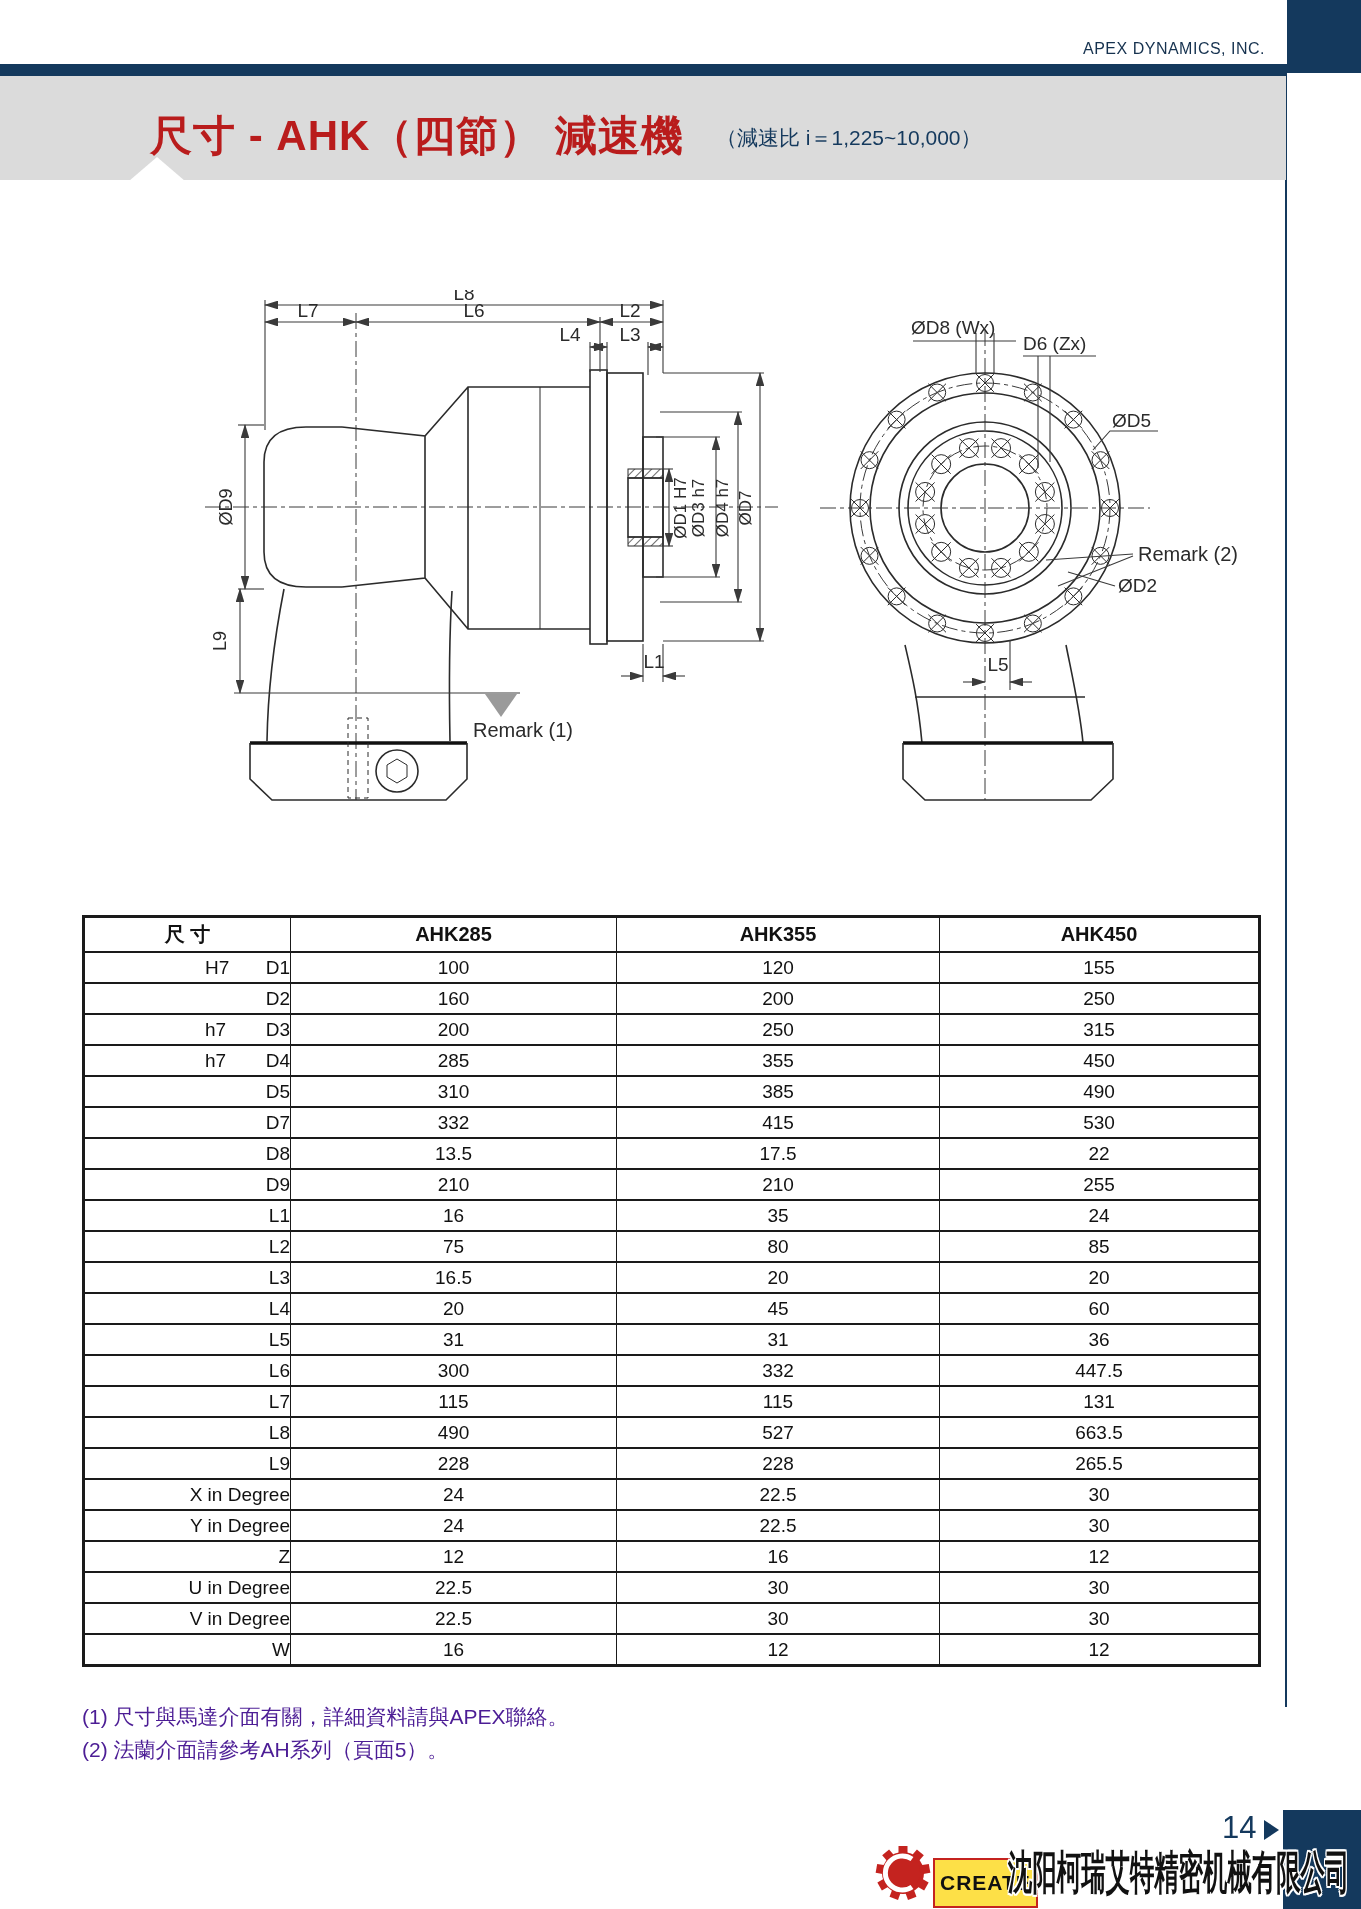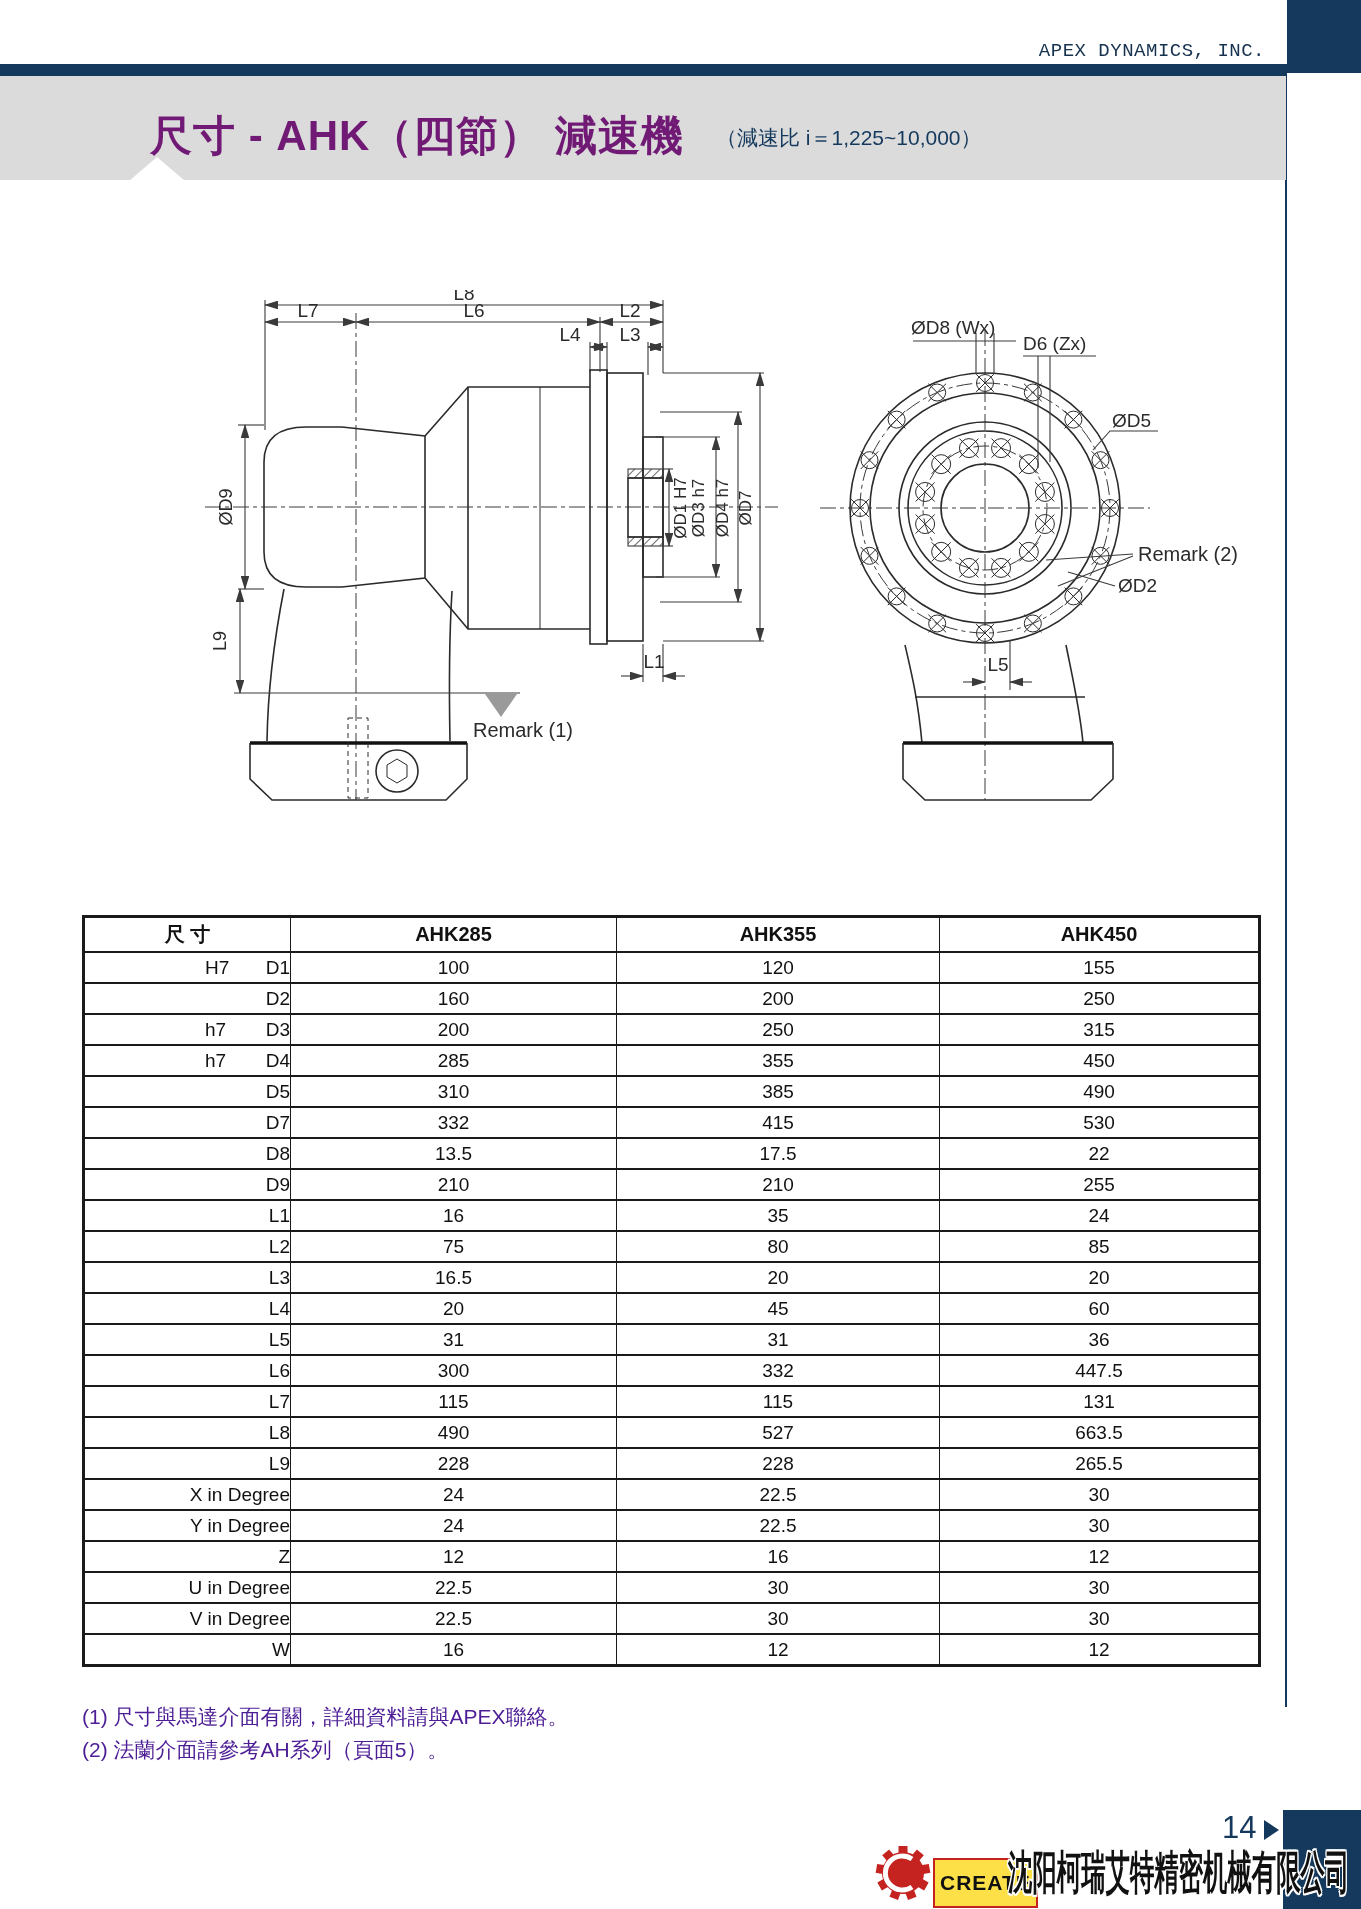--- a/index.html
+++ b/index.html
@@ -1,27 +1,27 @@
 <!DOCTYPE html>
 <html><head>
 <meta charset="utf-8">
 <style>
   html,body{margin:0;padding:0;}
   body{width:1361px;height:1909px;position:relative;background:#ffffff;
        font-family:"Liberation Sans", sans-serif;overflow:hidden;}
   .abs{position:absolute;}
   
-  #apex-co{position:absolute;top:40px;right:96px;font-family:Liberation Mono, monospace;
-           font-size:19px;letter-spacing:.5px;color:#16324f;}
+  #apex-co{position:absolute;top:40px;right:96px;font-family:Liberation Sans, sans-serif;
+           font-size:16px;letter-spacing:.5px;color:#16324f;}
   #top-bar{position:absolute;left:0;top:64px;width:1286px;height:12px;background:#14395d;}
   #corner-block{position:absolute;left:1287px;top:0;width:74px;height:73px;background:#14395d;}
   #side-line{position:absolute;left:1285px;top:64px;width:2px;height:1643px;background:#14395d;}
   #title-band{position:absolute;left:0;top:76px;width:1286px;height:104px;background:#dbdbdb;}
   #page-title{position:absolute;left:150px;top:108px;font-size:42px;font-weight:bold;
-              color:#701a75;letter-spacing:1px;}
+              color:#b91c1c;letter-spacing:1px;}
   #page-subtitle{position:absolute;left:716px;top:124px;font-size:21px;font-weight:normal;color:#14395d;}
   #band-notch{position:absolute;left:129px;top:157px;width:0;height:0;
               border-left:28px solid transparent;border-right:28px solid transparent;
               border-bottom:24px solid #ffffff;}
   
   #dim-table{position:absolute;left:82px;top:915px;border-collapse:collapse;
              width:1176px;table-layout:fixed;padding-left:34px;}
   #dim-table td,#dim-table th{border:1.5px solid #1a1a1a;border-top-width:2px;border-bottom-width:2px;
              font-size:19px;color:#111;height:29px;padding:0;text-align:center;vertical-align:middle;}
   #dim-table{border:3px solid #1a1a1a;}

